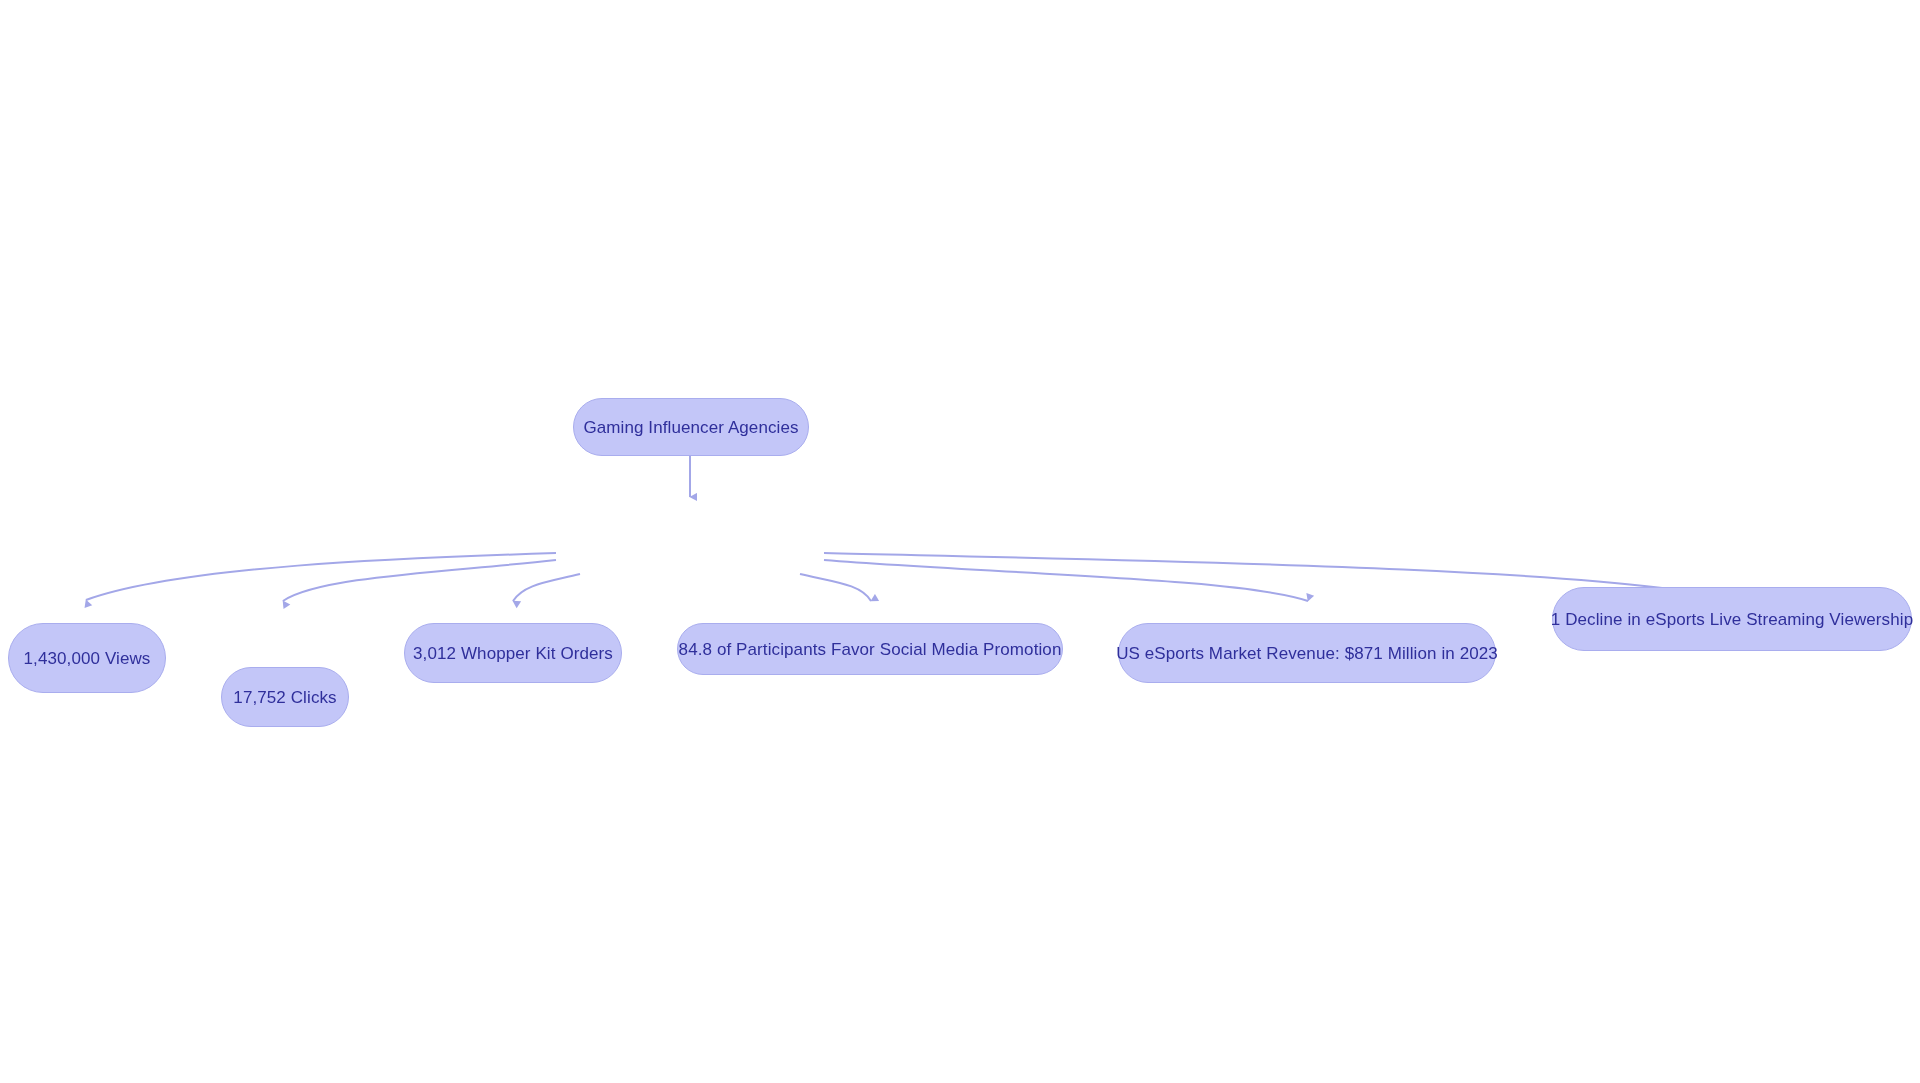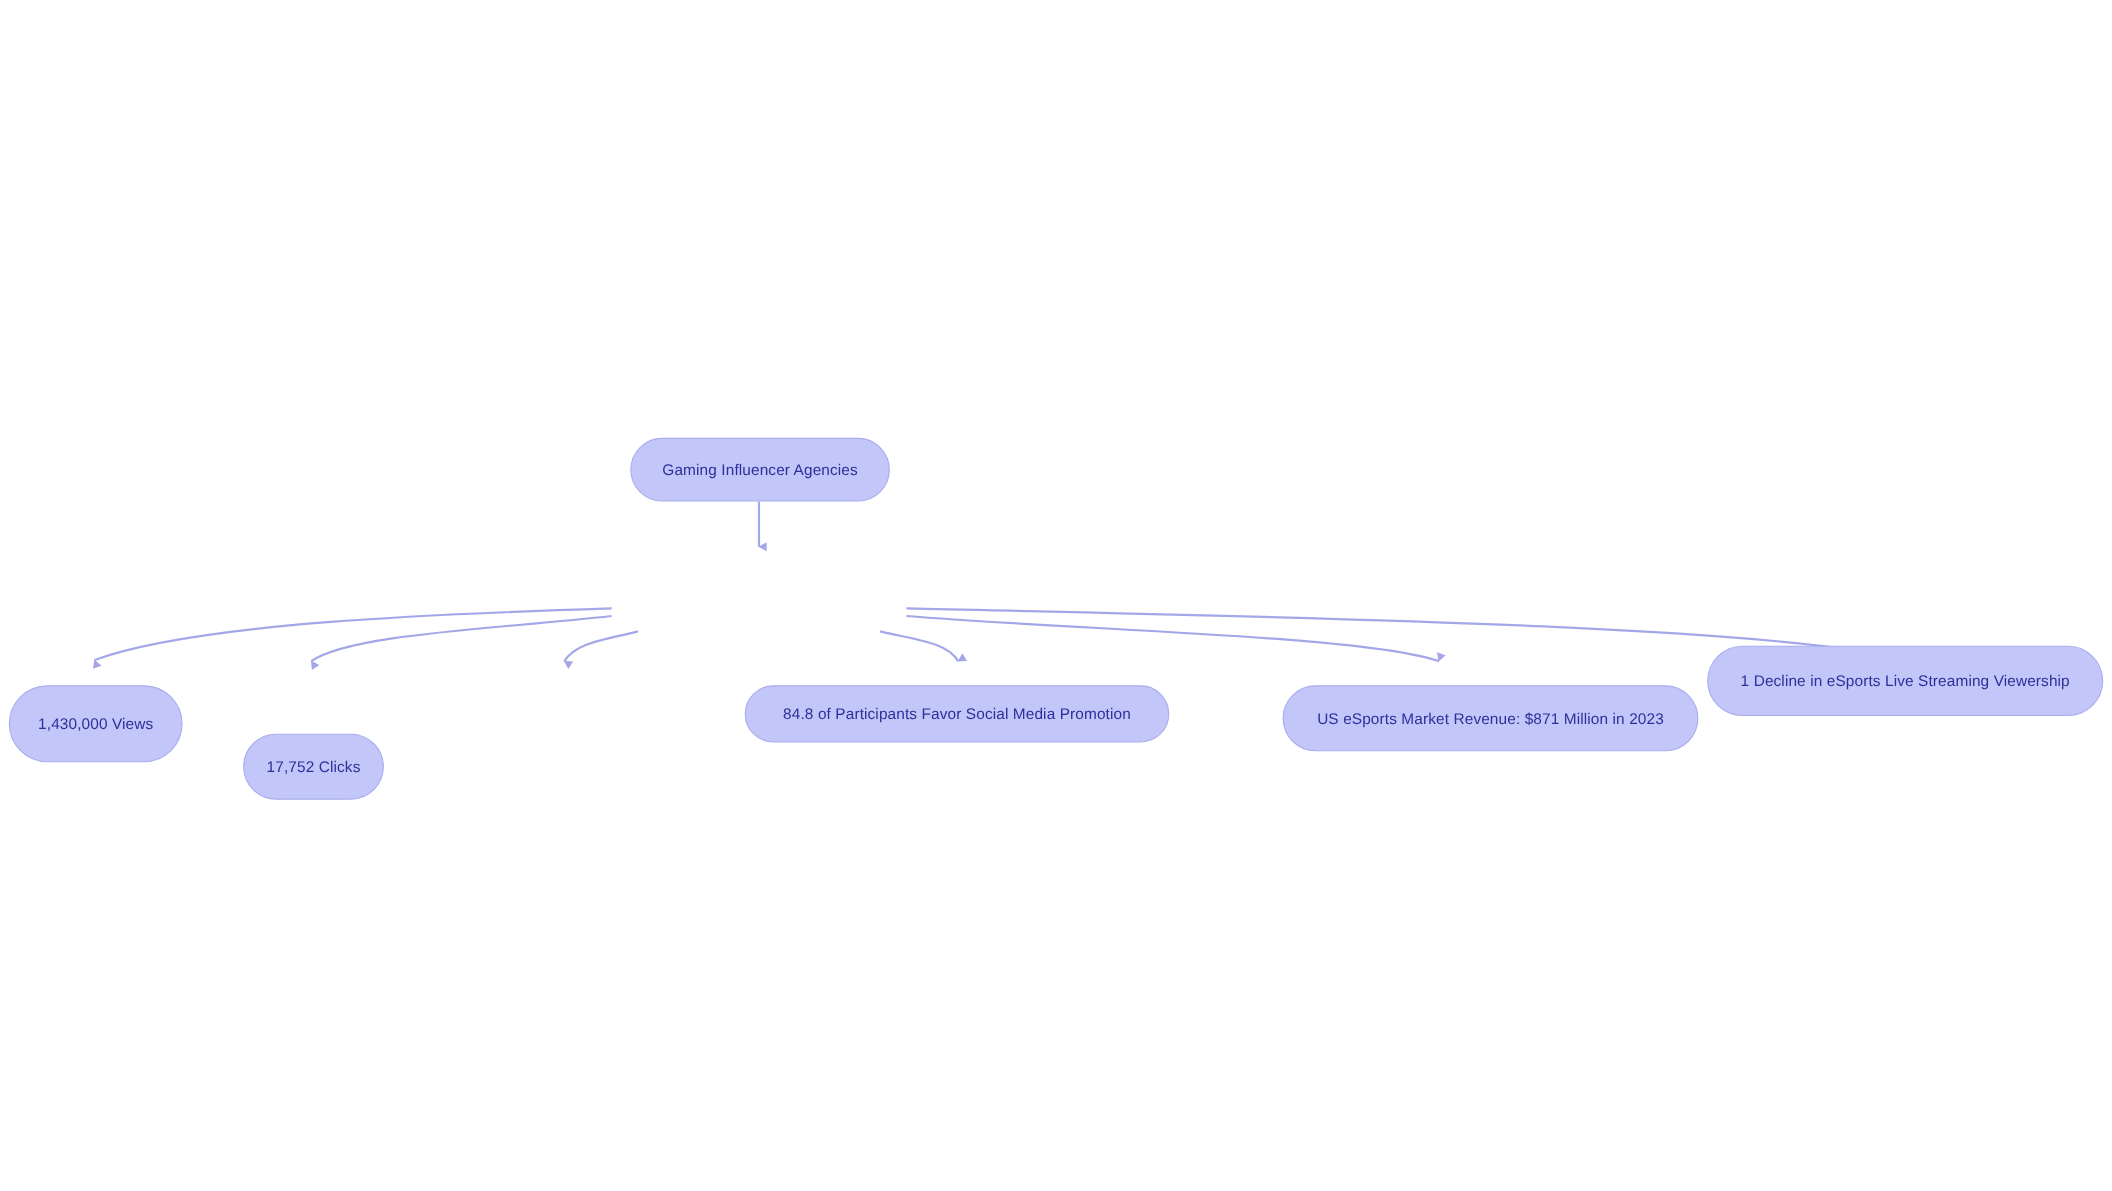--- a/index.html
+++ b/index.html
@@ -33,21 +33,21 @@
   .node {
     position: absolute;
     box-sizing: border-box;
     background: #c3c6f8;
     border: 1px solid #a9adee;
     border-radius: 999px;
     display: flex;
     align-items: center;
     justify-content: center;
     color: #2f2f9b;
-    font-size: 14px;
+    font-size: 17px;
     font-family: "Liberation Sans", sans-serif;
     letter-spacing: 0.1px;
     white-space: nowrap;
     padding: 0 22px;
   }
   .node-label {
     display: block;
     line-height: 1;
   }
 </style>
@@ -84,26 +84,29 @@
 
 
   <div class="node" style="left:8px; top:623px; width:158px; height:70px;">
     <span class="node-label">1,430,000 Views</span>
   </div>
 
   <div class="node" style="left:221px; top:623px; width:128px; height:60px;margin-top:44px;">
     <span class="node-label">17,752 Clicks</span>
   </div>
 
+  <div class="node" style="left:404px; top:623px; width:218px; height:60px;">
+    <span class="node-label">3,012 Whopper Kit Orders</span>
+  </div>
 
   <div class="node" style="left:677px; top:623px; width:386px; height:52px;">
     <span class="node-label">84.8 of Participants Favor Social Media Promotion</span>
   </div>
 
-  <div class="node" style="left:1118px; top:623px; width:378px; height:60px;margin-left:48px;">
+  <div class="node" style="left:1118px; top:623px; width:378px; height:60px;">
     <span class="node-label">US eSports Market Revenue: $871 Million in 2023</span>
   </div>
 
   <div class="node" style="left:1552px; top:587px; width:360px; height:64px;">
     <span class="node-label">1 Decline in eSports Live Streaming Viewership</span>
   </div>
 
 </div>
 
 </body></html>

